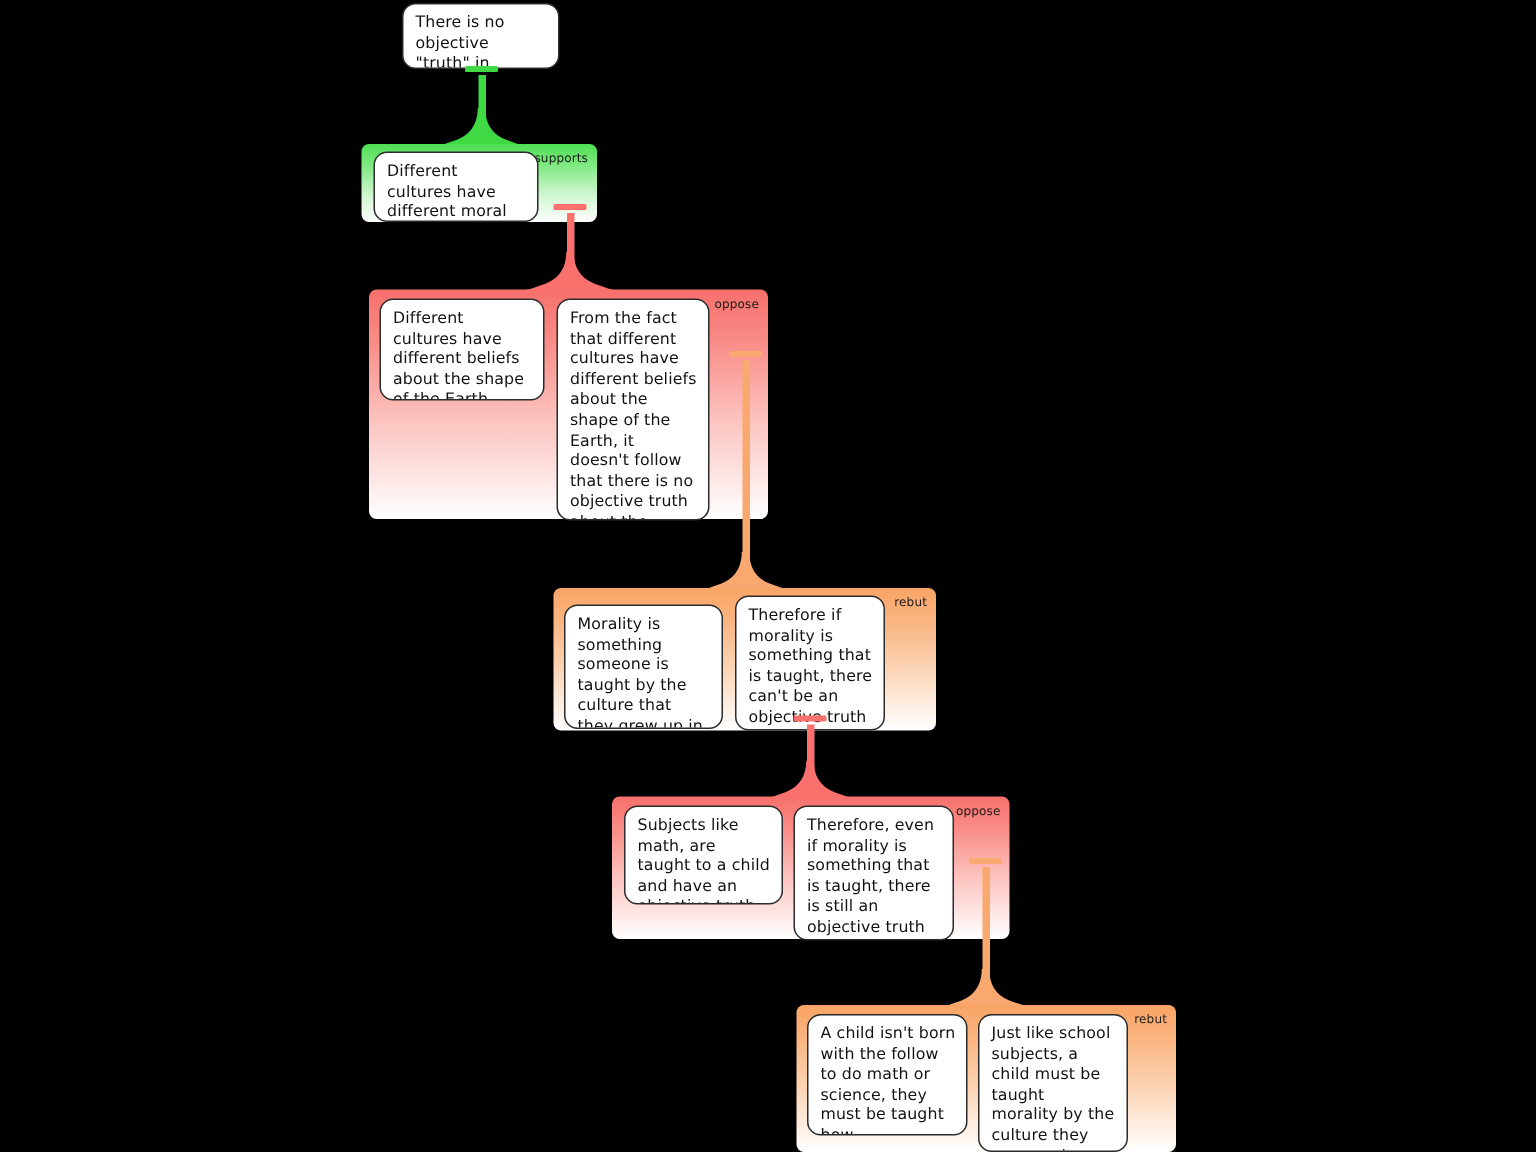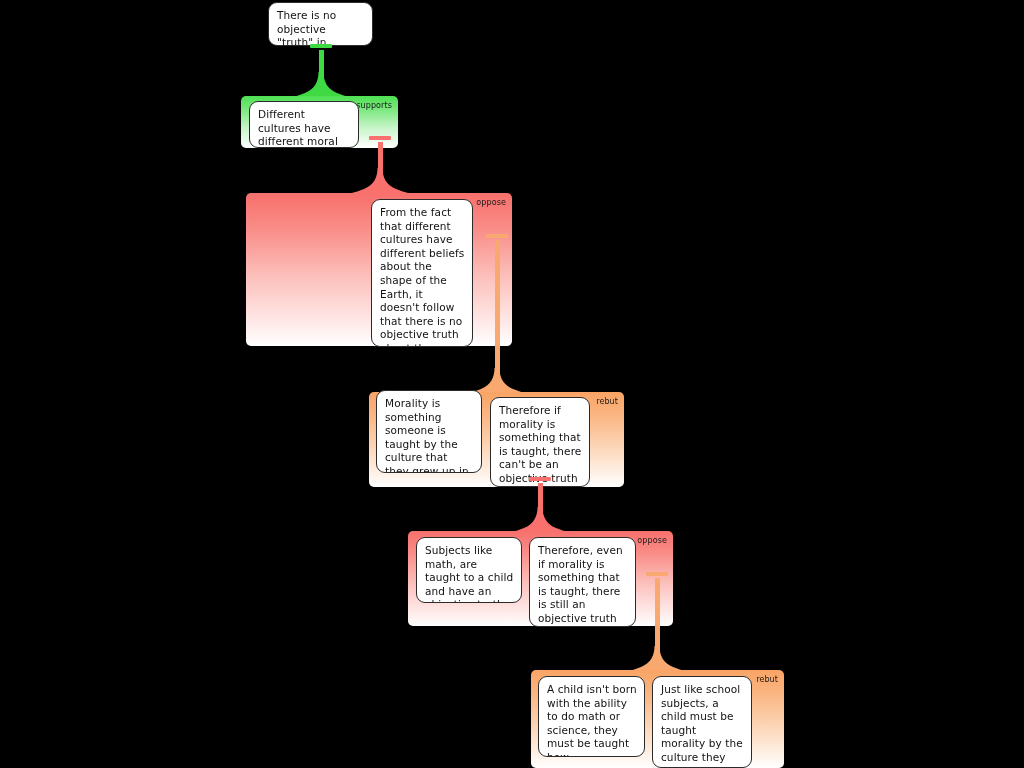--- a/index.html
+++ b/index.html
@@ -107,36 +107,37 @@
     <div class="foot">
       <svg viewBox="0 0 64 26" preserveAspectRatio="none">
         <path d="M29.5 0 H34.5 C34.5 9 38 17 48 21 C56 24 60 25 64 26 H0 C4 25 8 24 16 21 C26 17 29.5 9 29.5 0 Z"></path>
       </svg>
     </div>
   </div>
 
   <div class="block red" style="left:246px;top:193px;width:266px;height:153px;">
     <div class="block-label" style="right:6px;">oppose</div>
   </div>
+  <div class="card" style="left:253px;top:199px;width:110px;height:68px;">Different cultures have different beliefs about the shape of the Earth</div>
   <div class="card" style="left:371px;top:199px;width:102px;height:148px;">From the fact that different cultures have different beliefs about the shape of the Earth, it doesn't follow that there is no objective truth about the shape of the Earth</div>
 
   <div class="conn orange" style="left:475px;top:234px;width:44px;height:160px;">
     <div class="cap"></div>
     <div class="stem"></div>
     <div class="foot">
       <svg viewBox="0 0 64 26" preserveAspectRatio="none">
         <path d="M29.5 0 H34.5 C34.5 9 38 17 48 21 C56 24 60 25 64 26 H0 C4 25 8 24 16 21 C26 17 29.5 9 29.5 0 Z"></path>
       </svg>
     </div>
   </div>
 
   <div class="block orange" style="left:369px;top:392px;width:255px;height:95px;">
     <div class="block-label" style="right:6px;">rebut</div>
   </div>
-  <div class="card" style="left:376px;top:390px;width:106px;height:83px;">Morality is something someone is taught by the culture that they grew up in</div>
+  <div class="card" style="left:376px;top:403px;width:106px;height:83px;">Morality is something someone is taught by the culture that they grew up in</div>
   <div class="card" style="left:490px;top:397px;width:100px;height:90px;">Therefore if morality is something that is taught, there can't be an objective truth to it.</div>
 
   <div class="conn red" style="left:518px;top:477px;width:44px;height:56px;">
     <div class="cap"></div>
     <div class="stem"></div>
     <div class="foot">
       <svg viewBox="0 0 64 26" preserveAspectRatio="none">
         <path d="M29.5 0 H34.5 C34.5 9 38 17 48 21 C56 24 60 25 64 26 H0 C4 25 8 24 16 21 C26 17 29.5 9 29.5 0 Z"></path>
       </svg>
     </div>
@@ -154,16 +155,16 @@
     <div class="foot">
       <svg viewBox="0 0 64 26" preserveAspectRatio="none">
         <path d="M29.5 0 H34.5 C34.5 9 38 17 48 21 C56 24 60 25 64 26 H0 C4 25 8 24 16 21 C26 17 29.5 9 29.5 0 Z"></path>
       </svg>
     </div>
   </div>
 
   <div class="block orange" style="left:531px;top:670px;width:253px;height:98px;">
     <div class="block-label" style="right:6px;">rebut</div>
   </div>
-  <div class="card" style="left:538px;top:676px;width:107px;height:81px;">A child isn't born with the ability to do math or science, they must be taught how.</div>
+  <div class="card" style="left:538px;top:676px;width:107px;height:81px;">A child isn't born with the follow to do math or science, they must be taught how.</div>
   <div class="card" style="left:652px;top:676px;width:100px;height:92px;">Just like school subjects, a child must be taught morality by the culture they grew up in</div>
 
 </div>
 
 </body></html>

